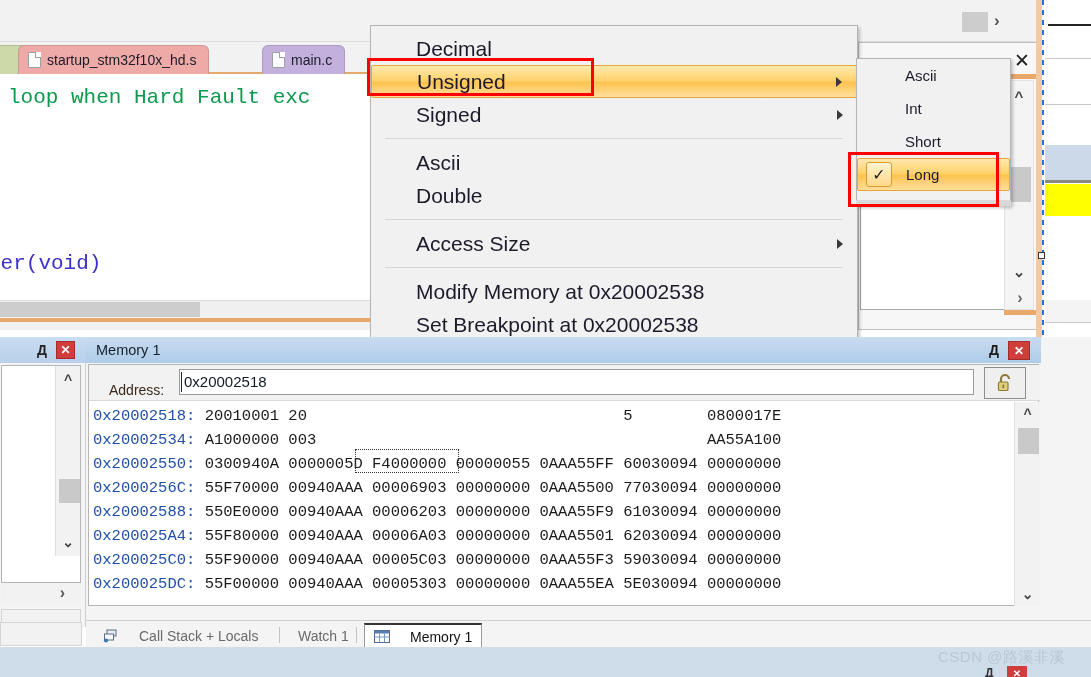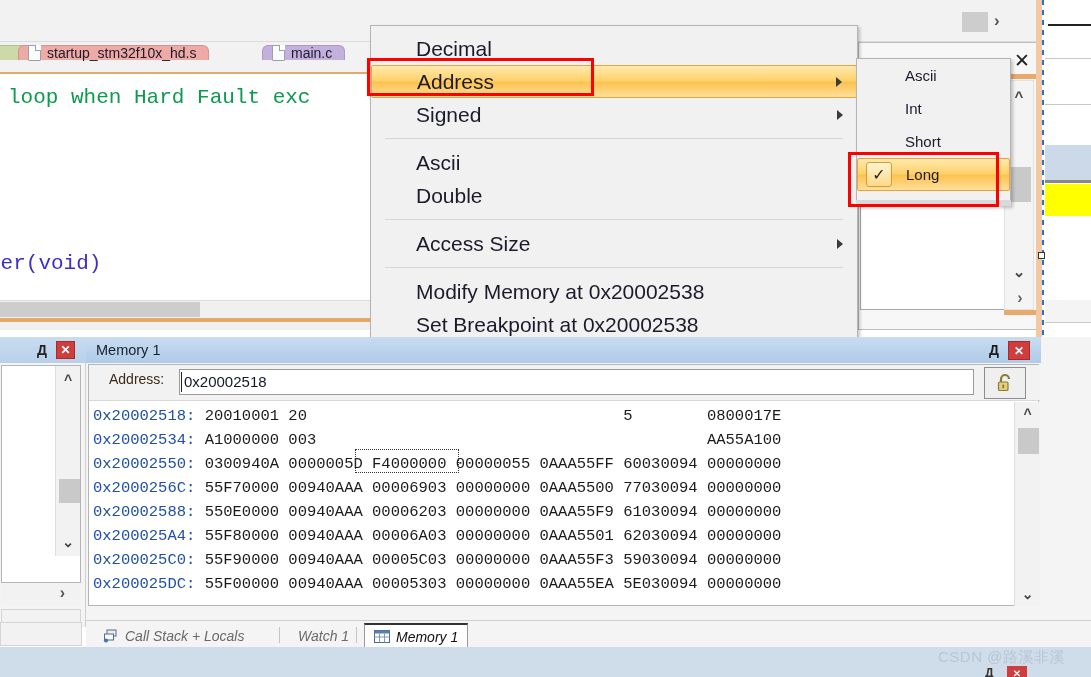--- a/index.html
+++ b/index.html
@@ -24,21 +24,21 @@
   #editor-topstrip {
     position: absolute; left: 0; top: 0; width: 1042px; height: 42px;
     background: #f2f2f2; border-bottom: 1px solid #dcdcdc;
   }
   #tabstrip {
     position: absolute; left: 0; top: 42px; width: 1042px; height: 32px;
     background: #f2f2f2;
     border-bottom: 2px solid #e6a96b;
   }
   .tab {
-    position: absolute; top: 3px; height: 15px;
+    position: absolute; top: 3px; height: 29px;
     border-top-left-radius: 6px; border-top-right-radius: 6px;
     display: flex; align-items: center; gap: 6px;
     padding: 0 12px 0 9px;
     font-size: 14px; color: #1c1c2a;
     border: 1px solid rgba(0,0,0,.12); border-bottom: none;
   }
   .tab .docicon {
     width: 13px; height: 16px; position: relative; flex: none;
     background: #fbfbfb; border: 1px solid #9aa0a6;
     border-radius: 1px;
@@ -295,21 +295,21 @@
   }
   #mem-body {
     position: absolute; left: 2px; top: 27px; width: 951px; height: 242px;
     background: #ffffff; border: 1px solid #b5b5b5;
   }
   #addr-row {
     position: absolute; left: 0; top: 0; width: 951px; height: 36px;
     background: #f2f2f2; border-bottom: 1px solid #d8d8d8;
   }
   #addr-label {
-    position: absolute; left: 20px; top: 6px;
+    position: absolute; left: 20px; top: 17px;
     font-size: 14px; color: #3b2a1a;
   }
   #addr-input {
     position: absolute; left: 90px; top: 4px; width: 795px; height: 26px;
     background: #ffffff; border: 1px solid #9b9b9b;
     font-size: 15px; color: #111827;
     padding: 0 4px; line-height: 24px;
     font-family: "Liberation Sans", sans-serif;
   }
   #addr-caret {
@@ -351,22 +351,22 @@
     border: 1px dotted #333;
   }
 
   
   #bottom-tabs {
     position: absolute; left: 86px; top: 620px; width: 1005px; height: 27px;
     background: #f4f4f4; border-top: 1px solid #cfcfcf;
   }
   .btab {
     position: absolute; top: 2px; height: 25px;
-    display: flex; align-items: center; gap: 6px;
-    padding: 0 9px; font-size: 14px; color: #6a6a6a; font-style: italic;
+    display: flex; align-items: center; gap: 20px;
+    padding: 0 9px; font-size: 14px; color: #6a6a6a;
   }
   .btab.active {
     background: #ffffff; color: #111;
     border: 1px solid #9a9a9a; border-bottom: none;
     border-top: 2px solid #333;
   }
   .btab-div {
     position: absolute; top: 6px; width: 1px; height: 16px; background: #c4c4c4;
   }
   #bt-callstack { left: 8px; }
@@ -453,21 +453,21 @@
   <div id="rd-rule-3"></div>
   <div id="right-dash"></div>
   <div id="rd-handle"></div>
 
   <div id="ctx-menu">
     <div class="mgap"></div>
     <div class="mi">
       <span>Decimal</span>
     </div>
     <div class="mi hl">
-      <span>Address</span>
+      <span>Unsigned</span>
       <span class="sub-arrow"></span>
     </div>
     <div class="mi">
       <span>Signed</span>
       <span class="sub-arrow"></span>
     </div>
     <div class="msep"></div>
     <div class="mi">
       <span>Ascii</span>
     </div>

